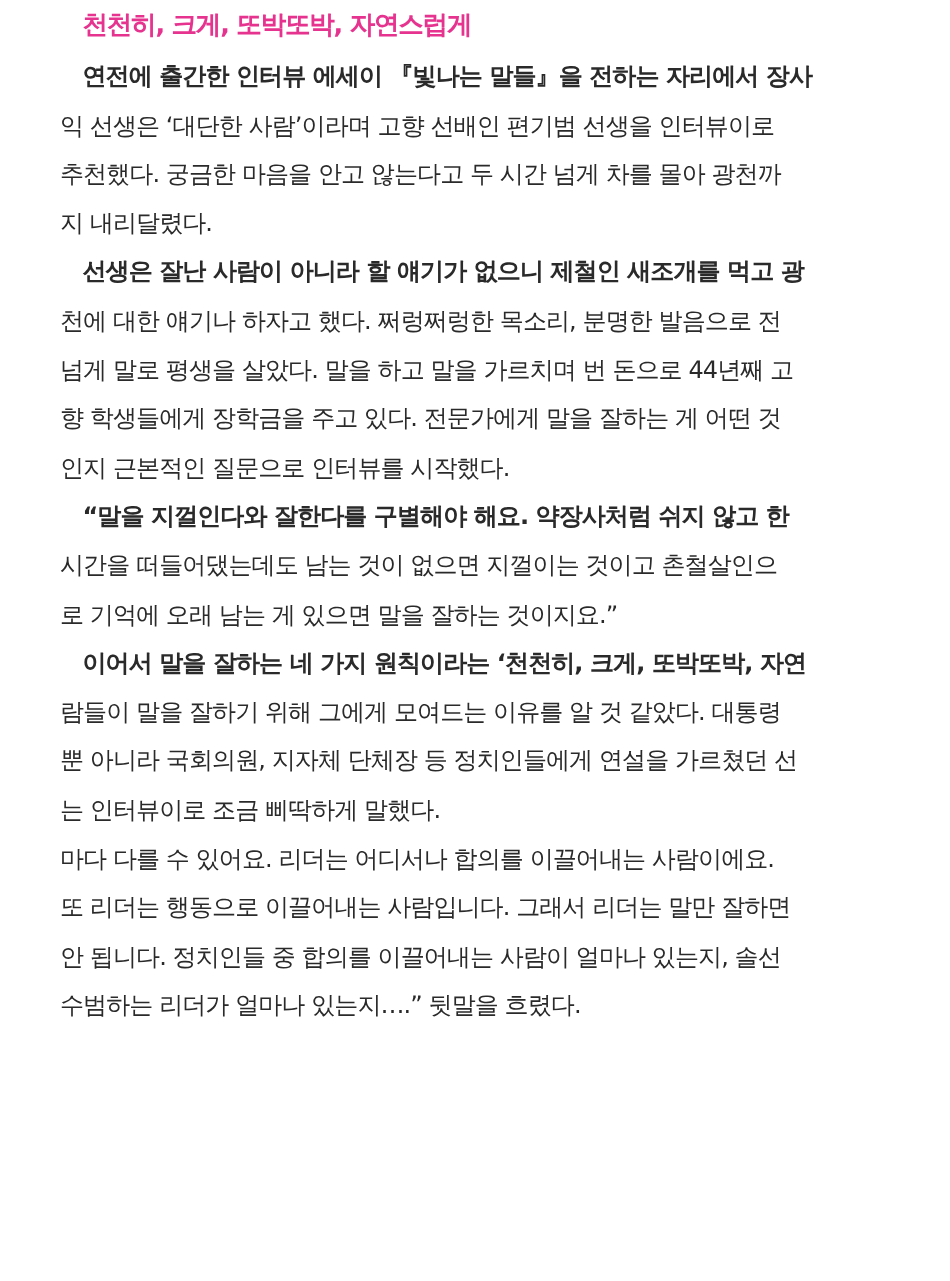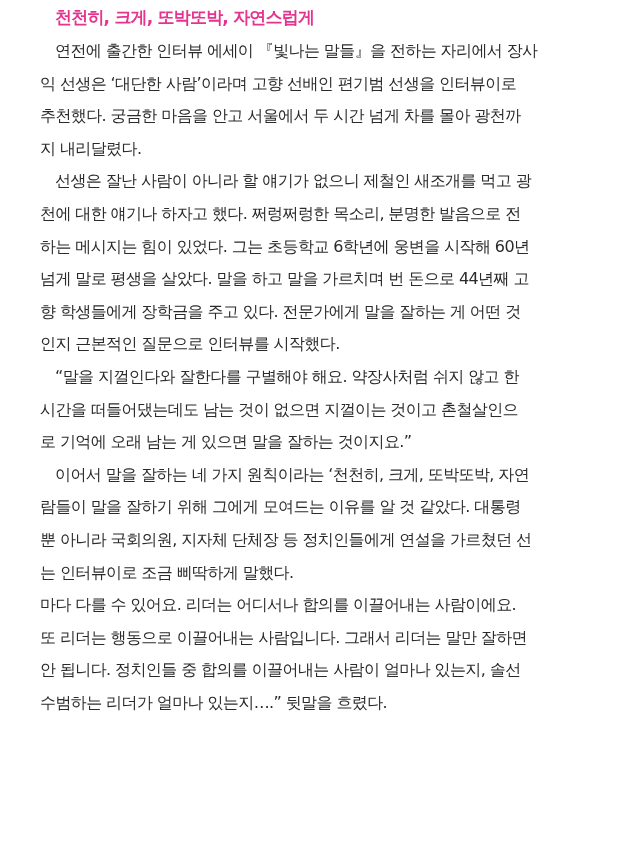--- a/index.html
+++ b/index.html
@@ -13,35 +13,34 @@
   }
   .body-text {
     position: absolute; left: 40px; top: 36px; width: 560px;
     font-family: "DejaVu Sans", sans-serif;
     font-size: 16px; color: #2a2a2a; letter-spacing: -0.6px;
   }
   .line {
     height: 32.6px; line-height: 30px; white-space: nowrap;
     overflow: visible;
   }
-  .line.indent { padding-left: 15px; }
+  .line.indent { padding-left: 15px; font-weight: bold; }
 </style>
 </head>
 <body>
 
 <div class="page">
   <div class="heading">천천히, 크게, 또박또박, 자연스럽게</div>
   <div class="body-text" id="body-lines">
       <div class="line indent">연전에 출간한 인터뷰 에세이 『빛나는 말들』을 전하는 자리에서 장사</div>
       <div class="line">익 선생은 ‘대단한 사람’이라며 고향 선배인 편기범 선생을 인터뷰이로</div>
-      <div class="line">추천했다. 궁금한 마음을 안고 서울에서 두 시간 넘게 차를 몰아 광천까</div>
+      <div class="line">추천했다. 궁금한 마음을 안고 않는다고 두 시간 넘게 차를 몰아 광천까</div>
       <div class="line">지 내리달렸다.</div>
       <div class="line indent">선생은 잘난 사람이 아니라 할 얘기가 없으니 제철인 새조개를 먹고 광</div>
       <div class="line">천에 대한 얘기나 하자고 했다. 쩌렁쩌렁한 목소리, 분명한 발음으로 전</div>
-      <div class="line">하는 메시지는 힘이 있었다. 그는 초등학교 6학년에 웅변을 시작해 60년</div>
       <div class="line">넘게 말로 평생을 살았다. 말을 하고 말을 가르치며 번 돈으로 44년째 고</div>
       <div class="line">향 학생들에게 장학금을 주고 있다. 전문가에게 말을 잘하는 게 어떤 것</div>
       <div class="line">인지 근본적인 질문으로 인터뷰를 시작했다.</div>
       <div class="line indent">“말을 지껄인다와 잘한다를 구별해야 해요. 약장사처럼 쉬지 않고 한</div>
       <div class="line">시간을 떠들어댔는데도 남는 것이 없으면 지껄이는 것이고 촌철살인으</div>
       <div class="line">로 기억에 오래 남는 게 있으면 말을 잘하는 것이지요.”</div>
       <div class="line indent">이어서 말을 잘하는 네 가지 원칙이라는 ‘천천히, 크게, 또박또박, 자연</div>
       <div class="line">람들이 말을 잘하기 위해 그에게 모여드는 이유를 알 것 같았다. 대통령</div>
       <div class="line">뿐 아니라 국회의원, 지자체 단체장 등 정치인들에게 연설을 가르쳤던 선</div>
       <div class="line">는 인터뷰이로 조금 삐딱하게 말했다.</div>

